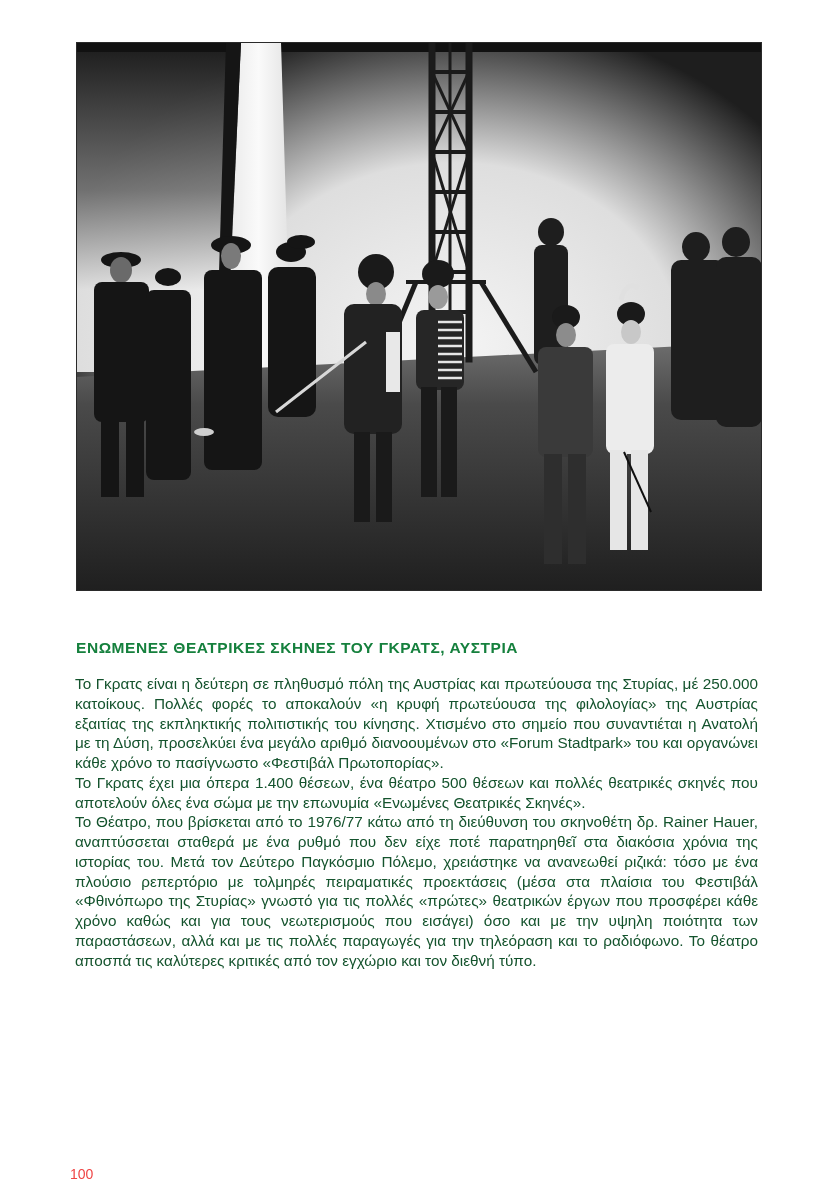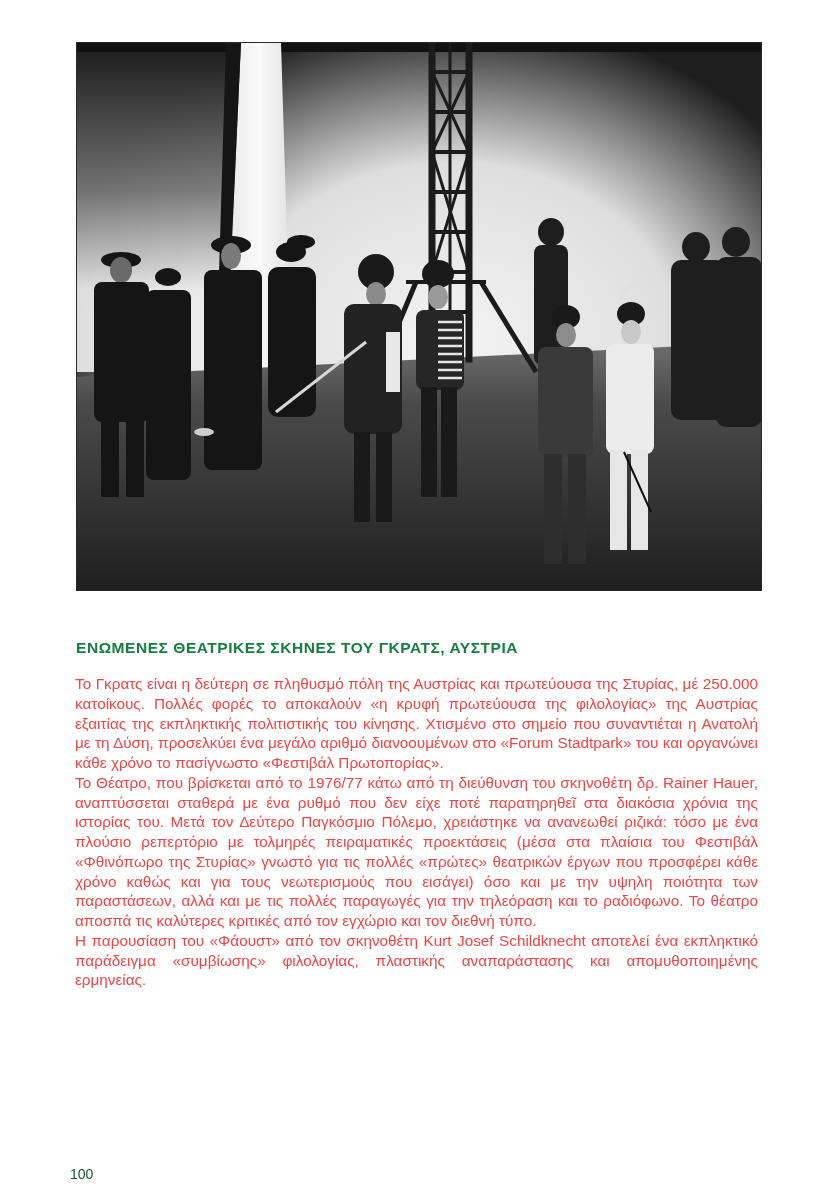--- a/index.html
+++ b/index.html
@@ -1,22 +1,22 @@
 <!DOCTYPE html>
 <html><head>
 <meta charset="utf-8">
 <style>
   html, body { margin: 0; padding: 0; background: #ffffff; }
   body { width: 814px; height: 1200px; position: relative; overflow: hidden; font-family: "Liberation Sans", sans-serif; color: #1a1a1a; }
   .photo { position: absolute; left: 76px; top: 42px; width: 686px; height: 549px; background: #2a2a2a; overflow: hidden; }
   .photo svg { display: block; width: 686px; height: 549px; }
   .heading { position: absolute; left: 76px; top: 639px; font-size: 15.5px; font-weight: bold; letter-spacing: 0.55px; color: #15803d; white-space: nowrap; }
-  .body-text { position: absolute; left: 75px; top: 674px; width: 683px; font-size: 15.3px; line-height: 19.75px; color: #ef4444; }
+  .body-text { position: absolute; left: 75px; top: 674px; width: 683px; font-size: 15.3px; line-height: 19.75px; color: #14532d; }
   .para { margin: 0; text-align: justify; }
-  .page-num { position: absolute; left: 70px; top: 1166px; font-size: 14px; color: #14532d; }
+  .page-num { position: absolute; left: 70px; top: 1166px; font-size: 14px; color: #ef4444; }
 </style>
 </head>
 <body>
 
 <div class="photo" title="Stage scene: actors in period costumes and hats standing before a tall lattice tower on a bare stage with a draped white backdrop">
   <svg viewBox="0 0 686 549" xmlns="http://www.w3.org/2000/svg">
     <defs>
       <radialGradient id="bgGlow" cx="0.55" cy="0.55" r="0.6">
         <stop offset="0" stop-color="#f4f4f4"></stop>
         <stop offset="0.55" stop-color="#dedede"></stop>
@@ -134,17 +134,17 @@
       <path d="M545 258 q5 -20 18 -12" stroke="#e0e0e0" stroke-width="5" fill="none"></path>
     </g>
     <rect x="0" y="0" width="686" height="549" fill="none" stroke="#2a2a2a" stroke-width="2"></rect>
   </svg>
 </div>
 
 <div class="heading">ΕΝΩΜΕΝΕΣ ΘΕΑΤΡΙΚΕΣ ΣΚΗΝΕΣ ΤΟΥ ΓΚΡΑΤΣ, ΑΥΣΤΡΙΑ</div>
 
 <div class="body-text">
   <p class="para">Το Γκρατς είναι η δεύτερη σε πληθυσμό πόλη της Αυστρίας και πρωτεύουσα της Στυρίας, μέ 250.000 κατοίκους. Πολλές φορές το αποκαλούν «η κρυφή πρωτεύουσα της φιλολογίας» της Αυστρίας εξαιτίας της εκπληκτικής πολιτιστικής του κίνησης. Χτισμένο στο σημείο που συναντιέται η Ανατολή με τη Δύση, προσελκύει ένα μεγάλο αριθμό διανοουμένων στο «Forum Stadtpark» του και οργανώνει κάθε χρόνο το πασίγνωστο «Φεστιβάλ Πρωτοπορίας».</p>
+  <p class="para">Το Γκρατς έχει μια όπερα 1.400 θέσεων, ένα θέατρο 500 θέσεων και πολλές θεατρικές σκηνές που αποτελούν όλες ένα σώμα με την επωνυμία «Ενωμένες Θεατρικές Σκηνές».</p>
   <p class="para">Το Θέατρο, που βρίσκεται από το 1976/77 κάτω από τη διεύθυνση του σκηνοθέτη δρ. Rainer Hauer, αναπτύσσεται σταθερά με ένα ρυθμό που δεν είχε ποτέ παρατηρηθεῖ στα διακόσια χρόνια της ιστορίας του. Μετά τον Δεύτερο Παγκόσμιο Πόλεμο, χρειάστηκε να ανανεωθεί ριζικά: τόσο με ένα πλούσιο ρεπερτόριο με τολμηρές πειραματικές προεκτάσεις (μέσα στα πλαίσια του Φεστιβάλ «Φθινόπωρο της Στυρίας» γνωστό για τις πολλές «πρώτες» θεατρικών έργων που προσφέρει κάθε χρόνο καθώς και για τους νεωτερισμούς που εισάγει) όσο και με την υψηλη ποιότητα των παραστάσεων, αλλά και με τις πολλές παραγωγές για την τηλεόραση και το ραδιόφωνο. Το θέατρο αποσπά τις καλύτερες κριτικές από τον εγχώριο και τον διεθνή τύπο.</p>
-  <p class="para">Η παρουσίαση του «Φάουστ» από τον σκηνοθέτη Kurt Josef Schildknecht αποτελεί ένα εκπληκτικό παράδειγμα «συμβίωσης» φιλολογίας, πλαστικής αναπαράστασης και απομυθοποιημένης ερμηνείας.</p>
 </div>
 
 <div class="page-num">100</div>
 
 </body></html>

